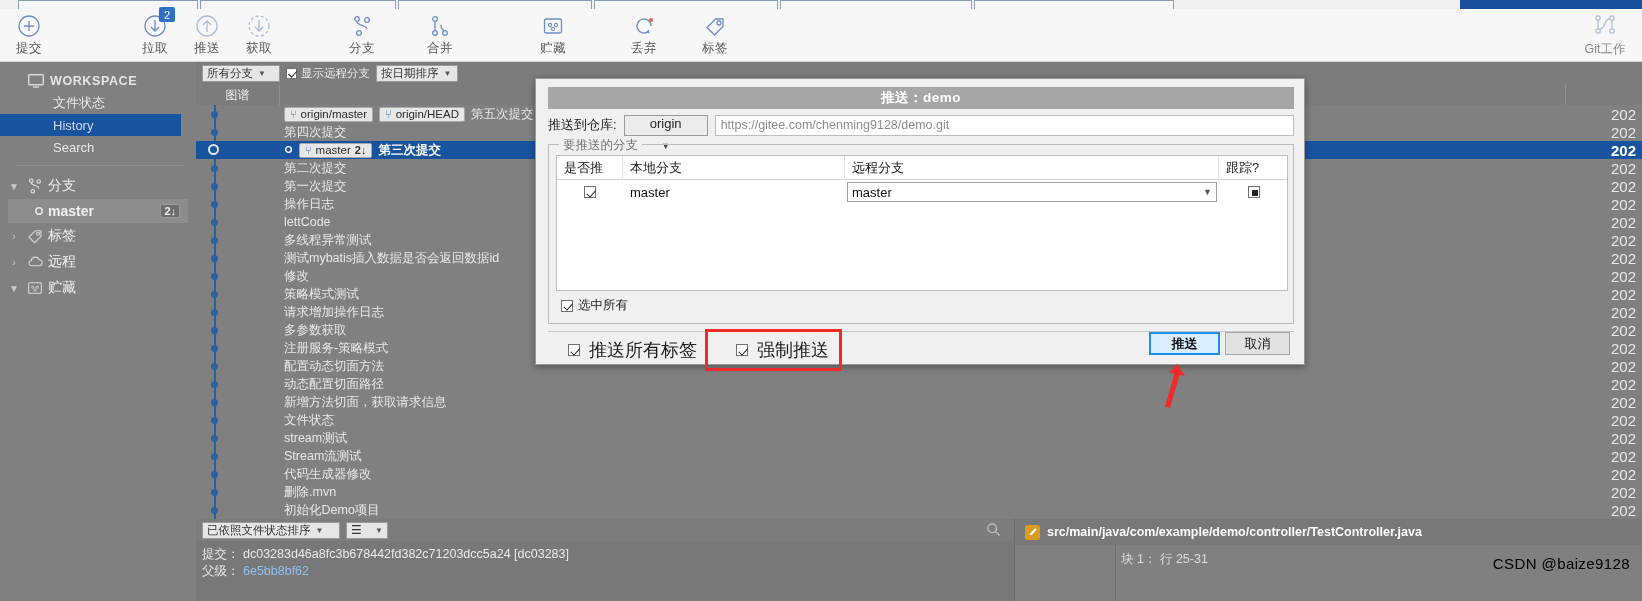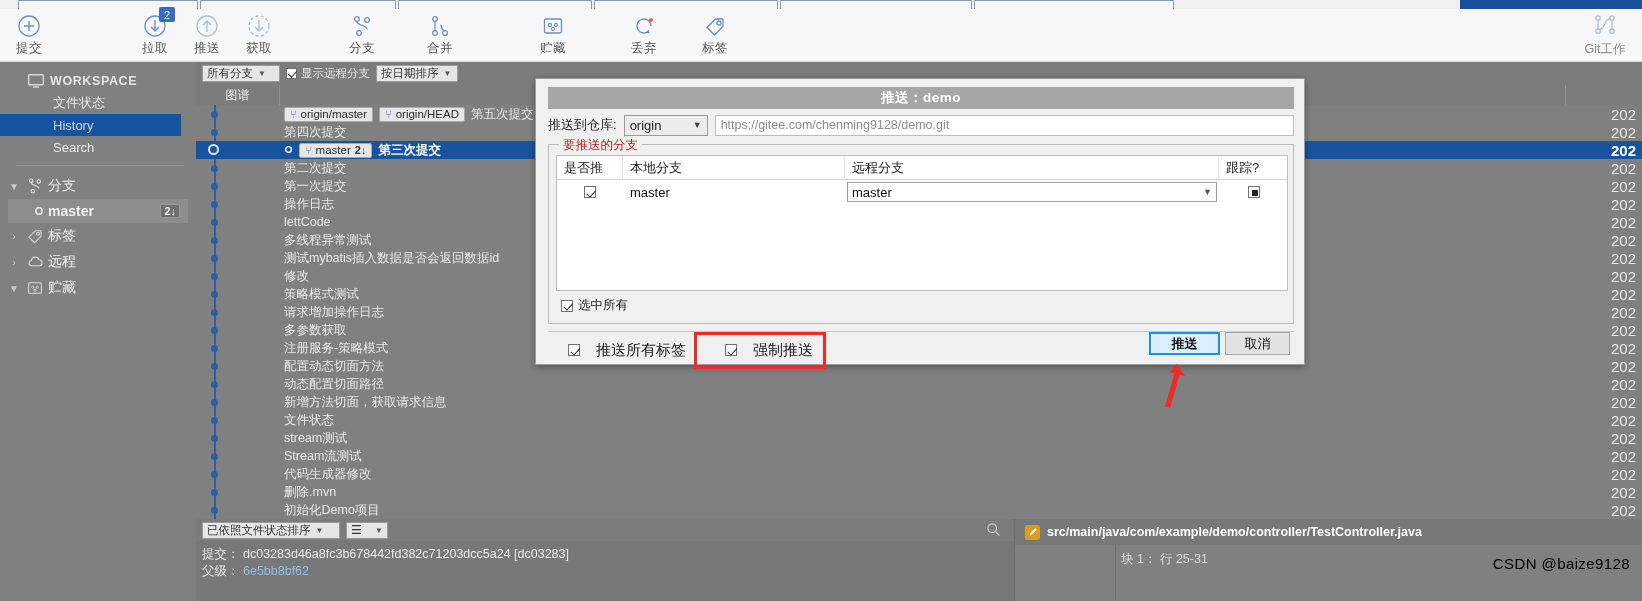--- a/index.html
+++ b/index.html
@@ -155,56 +155,56 @@
   }
   #dlgtitle{
     position:absolute;left:12px;top:8px;width:746px;height:22px;
     background:#a6a6a6;color:#fff;font-weight:bold;font-size:13.5px;
     display:flex;align-items:center;justify-content:center;letter-spacing:.5px;
   }
   #repo-row{position:absolute;left:12px;top:35px;width:746px;height:22px;display:flex;align-items:center;gap:7px;}
   #repo-row .lab{font-size:13px;color:#222;}
   .selbox{
     height:21px;background:#ececec;border:1px solid #9a9a9a;
-    font-size:13px;color:#222;display:flex;align-items:center;padding:0 5px;gap:10px;cursor:default;
+    font-size:13px;color:#222;display:flex;align-items:center;padding:0 20px;gap:10px;cursor:default;flex-direction:column;
   }
   .selbox .arw{font-size:9px;color:#444;}
   #urlbox{
     flex:1;height:21px;background:#fff;border:1px solid #bdbdbd;
     display:flex;align-items:center;padding:0 5px;color:#8c8c8c;font-size:12.5px;
   }
 
   #fieldset{
     position:absolute;left:12px;top:65px;width:746px;height:180px;
     border:1px solid #bcbcbc;
   }
   #fslegend{
     position:absolute;left:10px;top:-8px;background:#f0f0f0;padding:0 4px;
-    font-size:12.5px;color:#b91c1c;
+    font-size:12.5px;color:#737373;
   }
   #tbl{position:absolute;left:7px;top:10px;width:732px;height:136px;background:#fff;border:1px solid #bdbdbd;}
   #thead{height:24px;background:#fff;border-bottom:1px solid #d2d2d2;position:relative;padding-left:29px;}
   #thead .th{position:absolute;top:0;height:24px;display:flex;align-items:center;
      font-size:13px;color:#1a1a1a;padding-left:7px;border-right:1px solid #e2e2e2;}
   #trow{position:relative;height:24px;}
   #trow .td{position:absolute;top:0;height:24px;display:flex;align-items:center;font-size:13px;color:#111;padding-left:7px;}
   .cellsel{
     height:20px;background:#fff;border:1px solid #a0a0a0;display:flex;align-items:center;
     padding:0 4px;font-size:13px;color:#111;justify-content:space-between;cursor:default;
   }
   .cellsel .arw{color:#555;font-size:9px;}
   #selectall{position:absolute;left:12px;top:152px;display:flex;align-items:center;gap:5px;font-size:12.5px;color:#1a1a1a;}
   .cbx2{width:12px;height:12px;background:#fff;border:1px solid #707070;position:relative;display:inline-block;flex:none;}
   .cbx2.on:after{content:"";position:absolute;left:3.5px;top:0.5px;width:3.5px;height:7.5px;
      border:solid #222;border-width:0 1.6px 1.6px 0;transform:rotate(42deg);}
   .cbx2.sq:after{content:"";position:absolute;left:2.5px;top:2.5px;width:6px;height:6px;background:#222;transform:none;border:none;}
 
   #dlgfoot{position:absolute;left:12px;top:252px;width:746px;height:1px;background:#c8c8c8;}
   #foot-opts{position:absolute;left:12px;top:258px;height:26px;display:flex;align-items:center;gap:0;}
-  .footchk{display:flex;align-items:center;gap:16px;font-size:15px;color:#1a1a1a;cursor:default;padding-left:20px;}
+  .footchk{display:flex;align-items:center;gap:9px;font-size:18px;color:#1a1a1a;cursor:default;padding-left:20px;}
   #force-wrap{
     margin-left:8px;border:3px solid #ee2b28;padding:6px 10px 6px 8px;
     display:flex;align-items:center;
   }
   #btn-push{
     position:absolute;left:1149px;top:332px;width:71px;height:23px;
     background:#dbeeff;border:2px solid #1e8fe8;color:#111;font-weight:bold;font-size:13px;
     display:flex;align-items:center;justify-content:center;cursor:default;
   }
   #btn-cancel{

